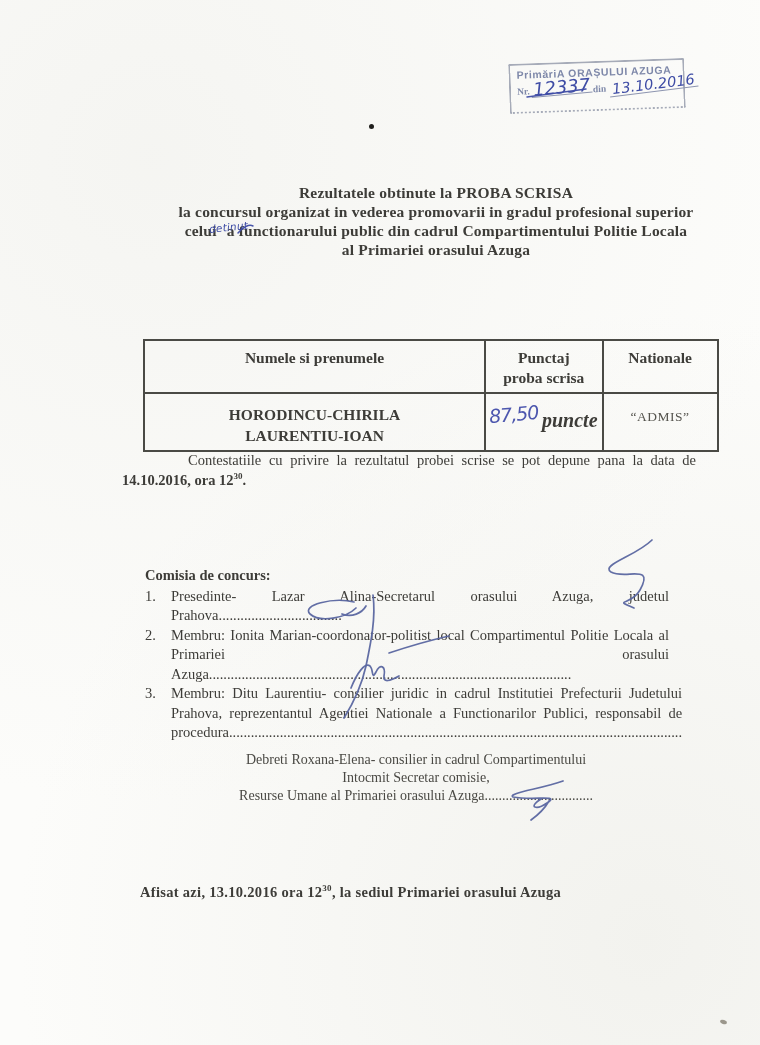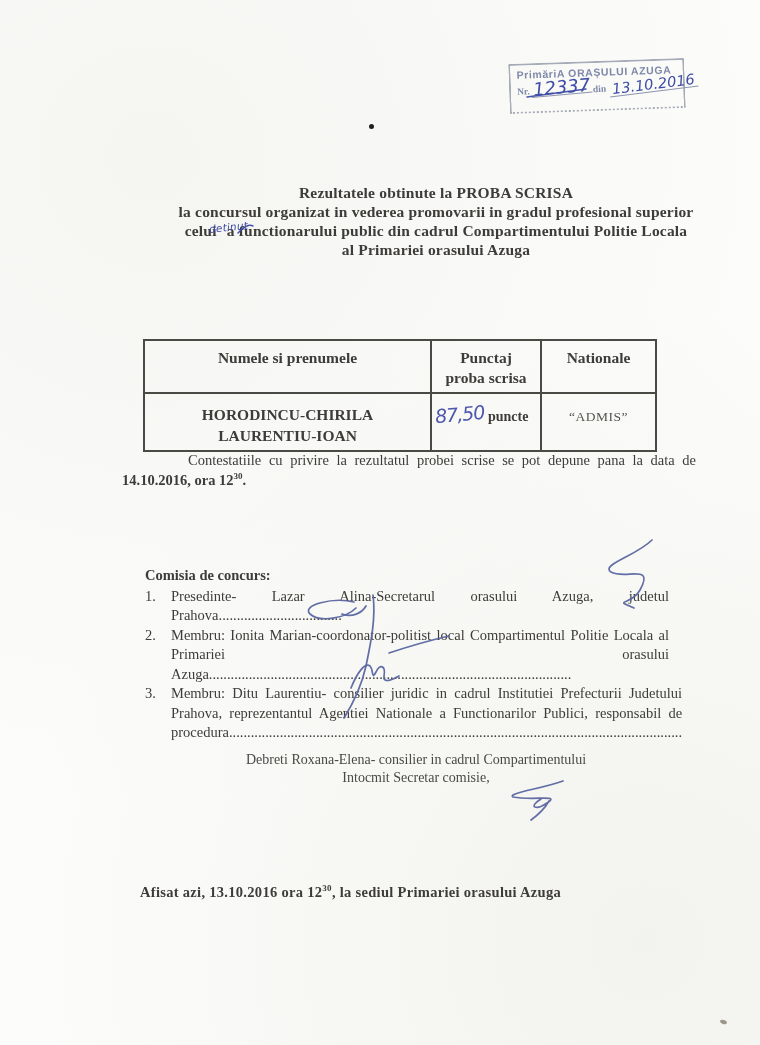--- a/index.html
+++ b/index.html
@@ -51,32 +51,32 @@
   }
   
   .results-table{
     position:absolute;left:143px;top:339px;border-collapse:collapse;
     table-layout:fixed;
   }
   .results-table td{
     border:2px solid #4a4a45;vertical-align:top;box-sizing:border-box;
     text-align:center;padding:7px 4px 4px 4px;
   }
-  .col-name{width:287px;}
+  .col-name{width:341px;}
   .col-score{width:110px;}
   .col-result{width:115px;}
   .hdr{font-weight:bold;font-size:15.5px;line-height:20px;height:52px;}
   .row-cell{height:50px;}
   .cand-name{font-weight:bold;font-size:15.5px;line-height:21px;padding-top:10px !important;}
   .score-cell{position:relative;text-align:left !important;}
   .score-hand{
     position:absolute;left:3px;top:9px;font-size:19px;transform:rotate(-5deg);
     color:#4d57ae;letter-spacing:-1px;
   }
-  .score-unit{font-weight:bold;font-size:14px;margin-left:52px;display:inline-block;margin-top:8px;}
+  .score-unit{font-weight:bold;font-size:20px;margin-left:52px;display:inline-block;margin-top:8px;font-style:italic;}
   .result-val{font-size:13.5px;letter-spacing:.5px;padding-top:8px;display:inline-block;color:#55544e;}
   
   .contest{position:absolute;left:122px;top:450px;width:574px;font-size:14.5px;line-height:20px;}
   .contest-l1{text-align:justify;text-align-last:justify;text-indent:66px;}
   .contest-l2{font-weight:bold;}
   sup{font-size:9px;font-weight:bold;vertical-align:super;line-height:0;}
   
   .committee{position:absolute;left:145px;top:566px;width:524px;font-size:14.5px;line-height:19.5px;}
   .committee-heading{font-weight:bold;margin-bottom:1px;}
   .c-item{display:flex;}
@@ -159,20 +159,21 @@
     </div>
     <div class="c-item">
       <span class="c-num">3.</span>
       <span class="c-text">Membru: Ditu Laurentiu- consilier juridic in cadrul Institutiei Prefecturii Judetului Prahova, reprezentantul Agentiei Nationale a Functionarilor Publici, responsabil de procedura.............................................................................................................................</span>
     </div>
   </div>
 
   <div class="prepared">
     <div>Debreti Roxana-Elena- consilier in cadrul Compartimentului</div>
     <div>Intocmit Secretar comisie,</div>
+    <div>Resurse Umane al Primariei orasului Azuga...............................</div>
   </div>
 
   <div class="afisat"><span>Afisat azi, 13.10.2016 ora 12</span><sup>30</sup><span>, la sediul Primariei orasului Azuga</span></div>
 
   <span class="corner-speck"></span>
 
   <svg class="sig-overlay" viewBox="0 0 760 1045" xmlns="http://www.w3.org/2000/svg">
 
     <path class="ink2" d="M527,97 L586,89"></path>
 

